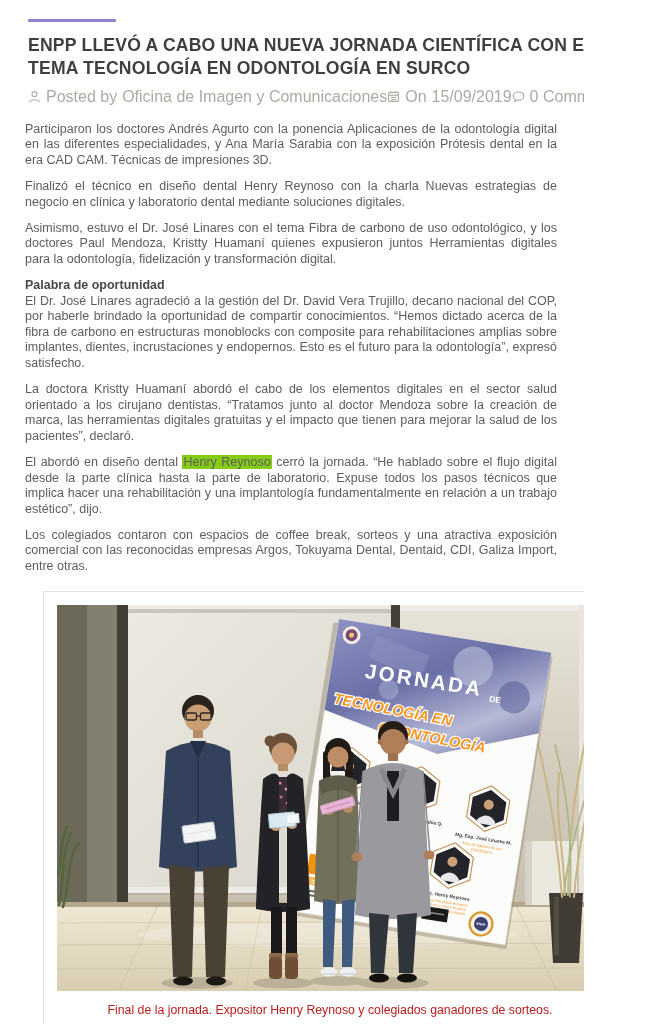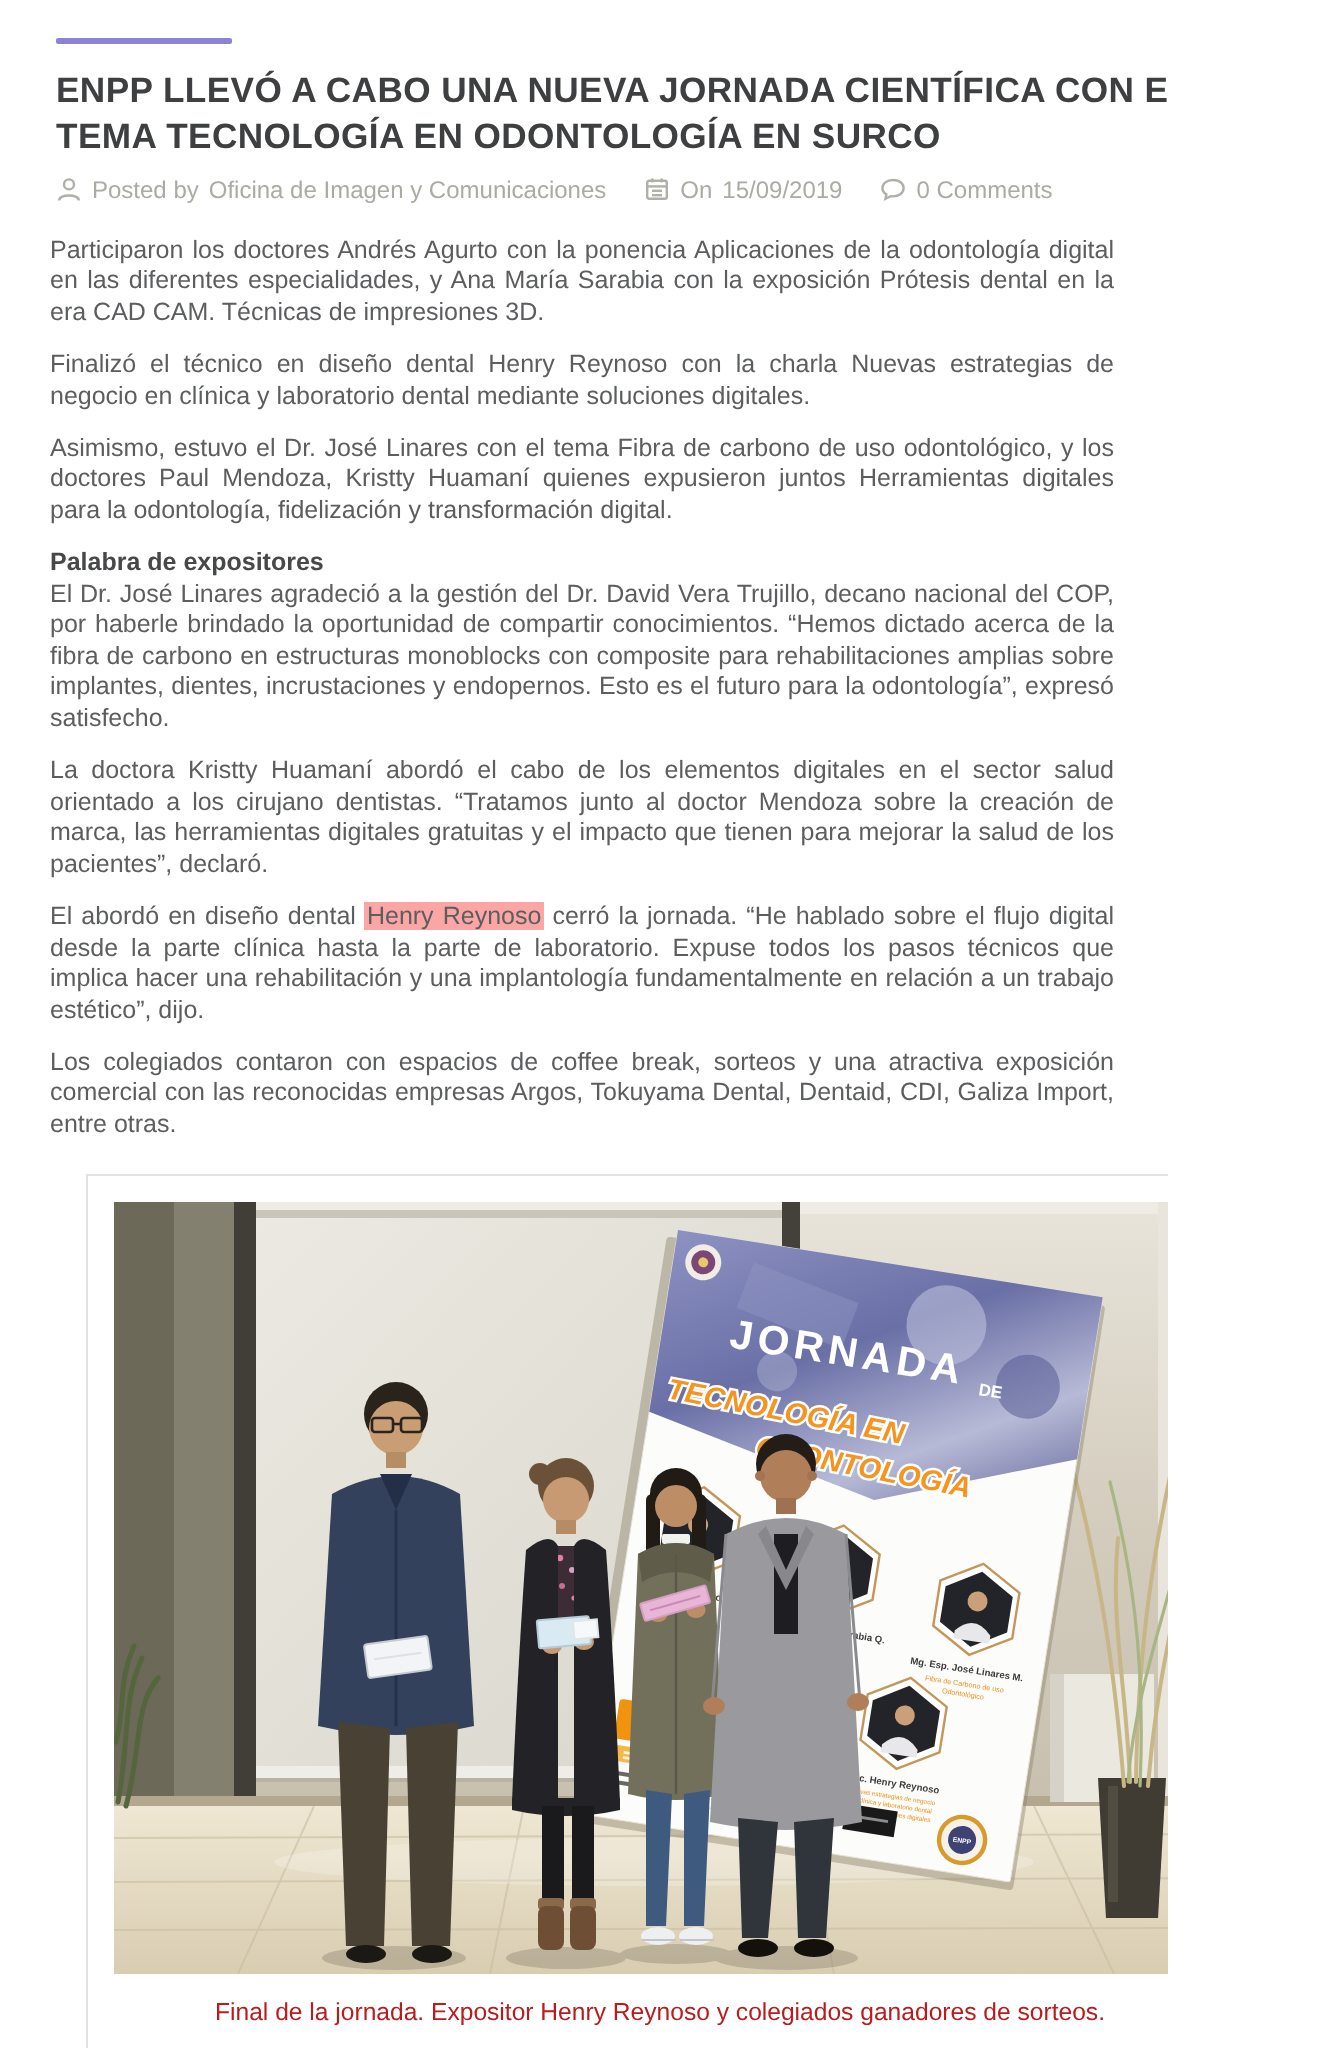--- a/index.html
+++ b/index.html
@@ -2,29 +2,29 @@
 <html><head>
 <meta charset="utf-8">
 <style>
   html,body{margin:0;padding:0;background:#ffffff;}
   body{width:663px;font-family:"Liberation Sans", sans-serif;-webkit-font-smoothing:antialiased;}
   .page{position:relative;width:584px;min-height:1024px;background:#fff;overflow:hidden;}
   .content{padding:0 27px 0 25px;}
   .accent-line{width:88px;height:3px;background:#8b82d4;margin:19px 0 0 3px;border-radius:1px;}
   h1.post-title{font-size:17.6px;font-weight:bold;color:#3e3f41;line-height:1.3;letter-spacing:.2px;
     margin:12px 0 0 3px;width:592px;text-transform:uppercase;}
-  .meta{display:flex;align-items:center;gap:19px;margin:8px 0 0 3px;color:#a9aca3;font-size:12px;}
+  .meta{display:flex;align-items:center;margin:8px 0 0 3px;color:#a9aca3;font-size:16px;}
   .meta-item{display:flex;align-items:center;gap:5px;white-space:nowrap;}
   .meta-item svg{width:13px;height:13px;stroke:#aeb1a8;fill:none;stroke-width:1.2;flex:none;}
   .meta a{color:inherit;text-decoration:none;cursor:pointer;}
   .article{margin-top:16px;}
   p.body{font-size:12.5px;line-height:15.6px;color:#5c5d5f;text-align:justify;margin:0 0 10.5px 0;}
   p.subhead{font-size:12.5px;line-height:15.6px;font-weight:bold;color:#47484a;margin:0;}
   p.nofirstgap{margin-top:0;}
-  .hl{background:#fca5a5;color:inherit;padding:0 1px;}
+  .hl{background:#84cc16;color:inherit;padding:0 1px;}
   figure.photo-figure{margin:16px 0 0 18px;width:574px;box-sizing:border-box;border:1px solid #e2e2e0;
     background:#fff;padding:13px 13px 0 13px;}
   .photo-wrap{width:546px;height:386px;overflow:hidden;background:#d6cfc0;}
   .photo-wrap svg{display:block;width:546px;height:386px;}
   figcaption{font-size:12.3px;color:#b91c1c;text-align:center;padding:12px 6px 15px 6px;}
 </style>
 </head>
 <body>
 
 <div class="page">
@@ -60,21 +60,21 @@
           <path d="M6.5,2 C3.4,2 1.2,3.8 1.2,6 c0,1.3 0.8,2.5 2,3.2 L2.7,11.4 l2.6-1.3 c0.4,0.1 0.8,0.1 1.2,0.1 3.1,0 5.3-1.8 5.3-4.2 S9.6,2 6.5,2 Z"></path>
         </svg>
         <a>0 Comments</a>
       </span>
     </div>
 
     <div class="article">
       <p class="body">Participaron los doctores Andrés Agurto con la ponencia Aplicaciones de la odontología digital en las diferentes especialidades, y Ana María Sarabia con la exposición Prótesis dental en la era CAD CAM. Técnicas de impresiones 3D.</p>
       <p class="body">Finalizó el técnico en diseño dental Henry Reynoso con la charla Nuevas estrategias de negocio en clínica y laboratorio dental mediante soluciones digitales.</p>
       <p class="body">Asimismo, estuvo el Dr. José Linares con el tema Fibra de carbono de uso odontológico, y los doctores Paul Mendoza, Kristty Huamaní quienes expusieron juntos Herramientas digitales para la odontología, fidelización y transformación digital.</p>
-      <p class="subhead">Palabra de expositores</p>
+      <p class="subhead">Palabra de oportunidad</p>
       <p class="body nofirstgap">El Dr. José Linares agradeció a la gestión del Dr. David Vera Trujillo, decano nacional del COP, por haberle brindado la oportunidad de compartir conocimientos. “Hemos dictado acerca de la fibra de carbono en estructuras monoblocks con composite para rehabilitaciones amplias sobre implantes, dientes, incrustaciones y endopernos. Esto es el futuro para la odontología”, expresó satisfecho.</p>
       <p class="body">La doctora Kristty Huamaní abordó el cabo de los elementos digitales en el sector salud orientado a los cirujano dentistas. “Tratamos junto al doctor Mendoza sobre la creación de marca, las herramientas digitales gratuitas y el impacto que tienen para mejorar la salud de los pacientes”, declaró.</p>
       <p class="body"><span>El abordó en diseño dental </span><span class="hl">Henry Reynoso</span><span> cerró la jornada. “He hablado sobre el flujo digital desde la parte clínica hasta la parte de laboratorio. Expuse todos los pasos técnicos que implica hacer una rehabilitación y una implantología fundamentalmente en relación a un trabajo estético”, dijo.</span></p>
       <p class="body">Los colegiados contaron con espacios de coffee break, sorteos y una atractiva exposición comercial con las reconocidas empresas Argos, Tokuyama Dental, Dentaid, CDI, Galiza Import, entre otras.</p>
     </div>
 
     <figure class="photo-figure">
       <div class="photo-wrap">
         <svg viewBox="0 0 546 386" preserveAspectRatio="none">
           <defs>

